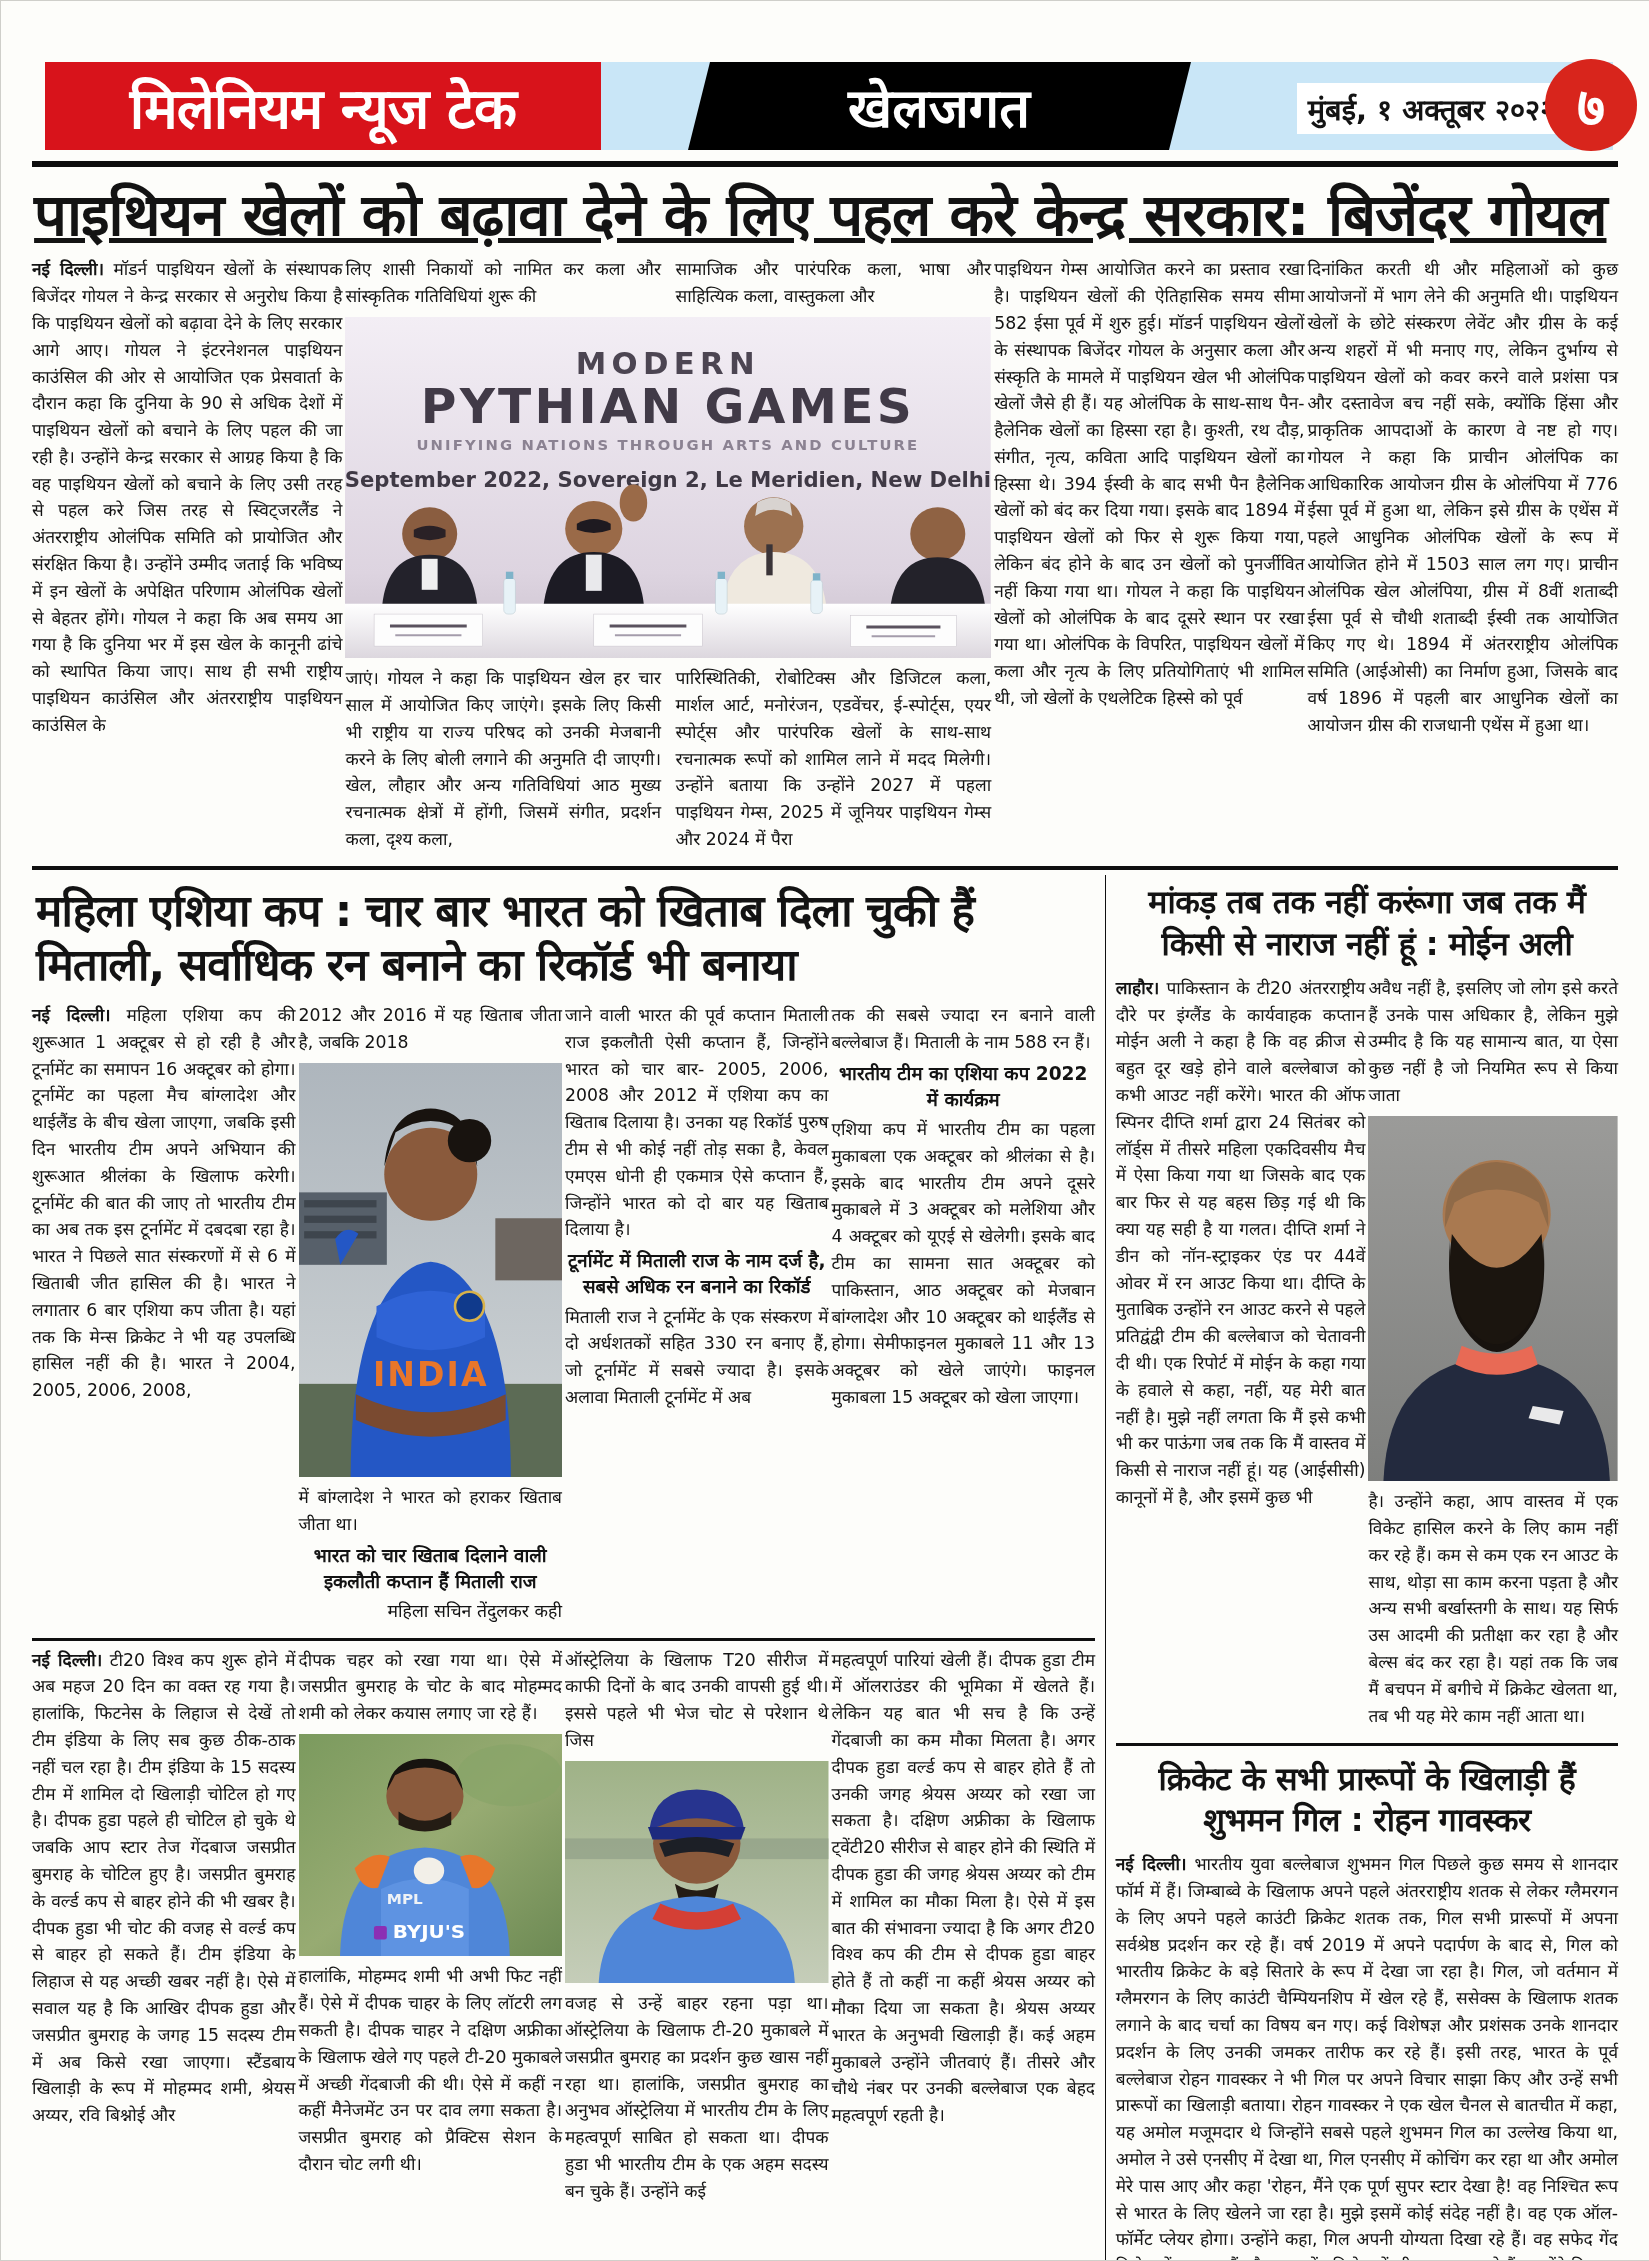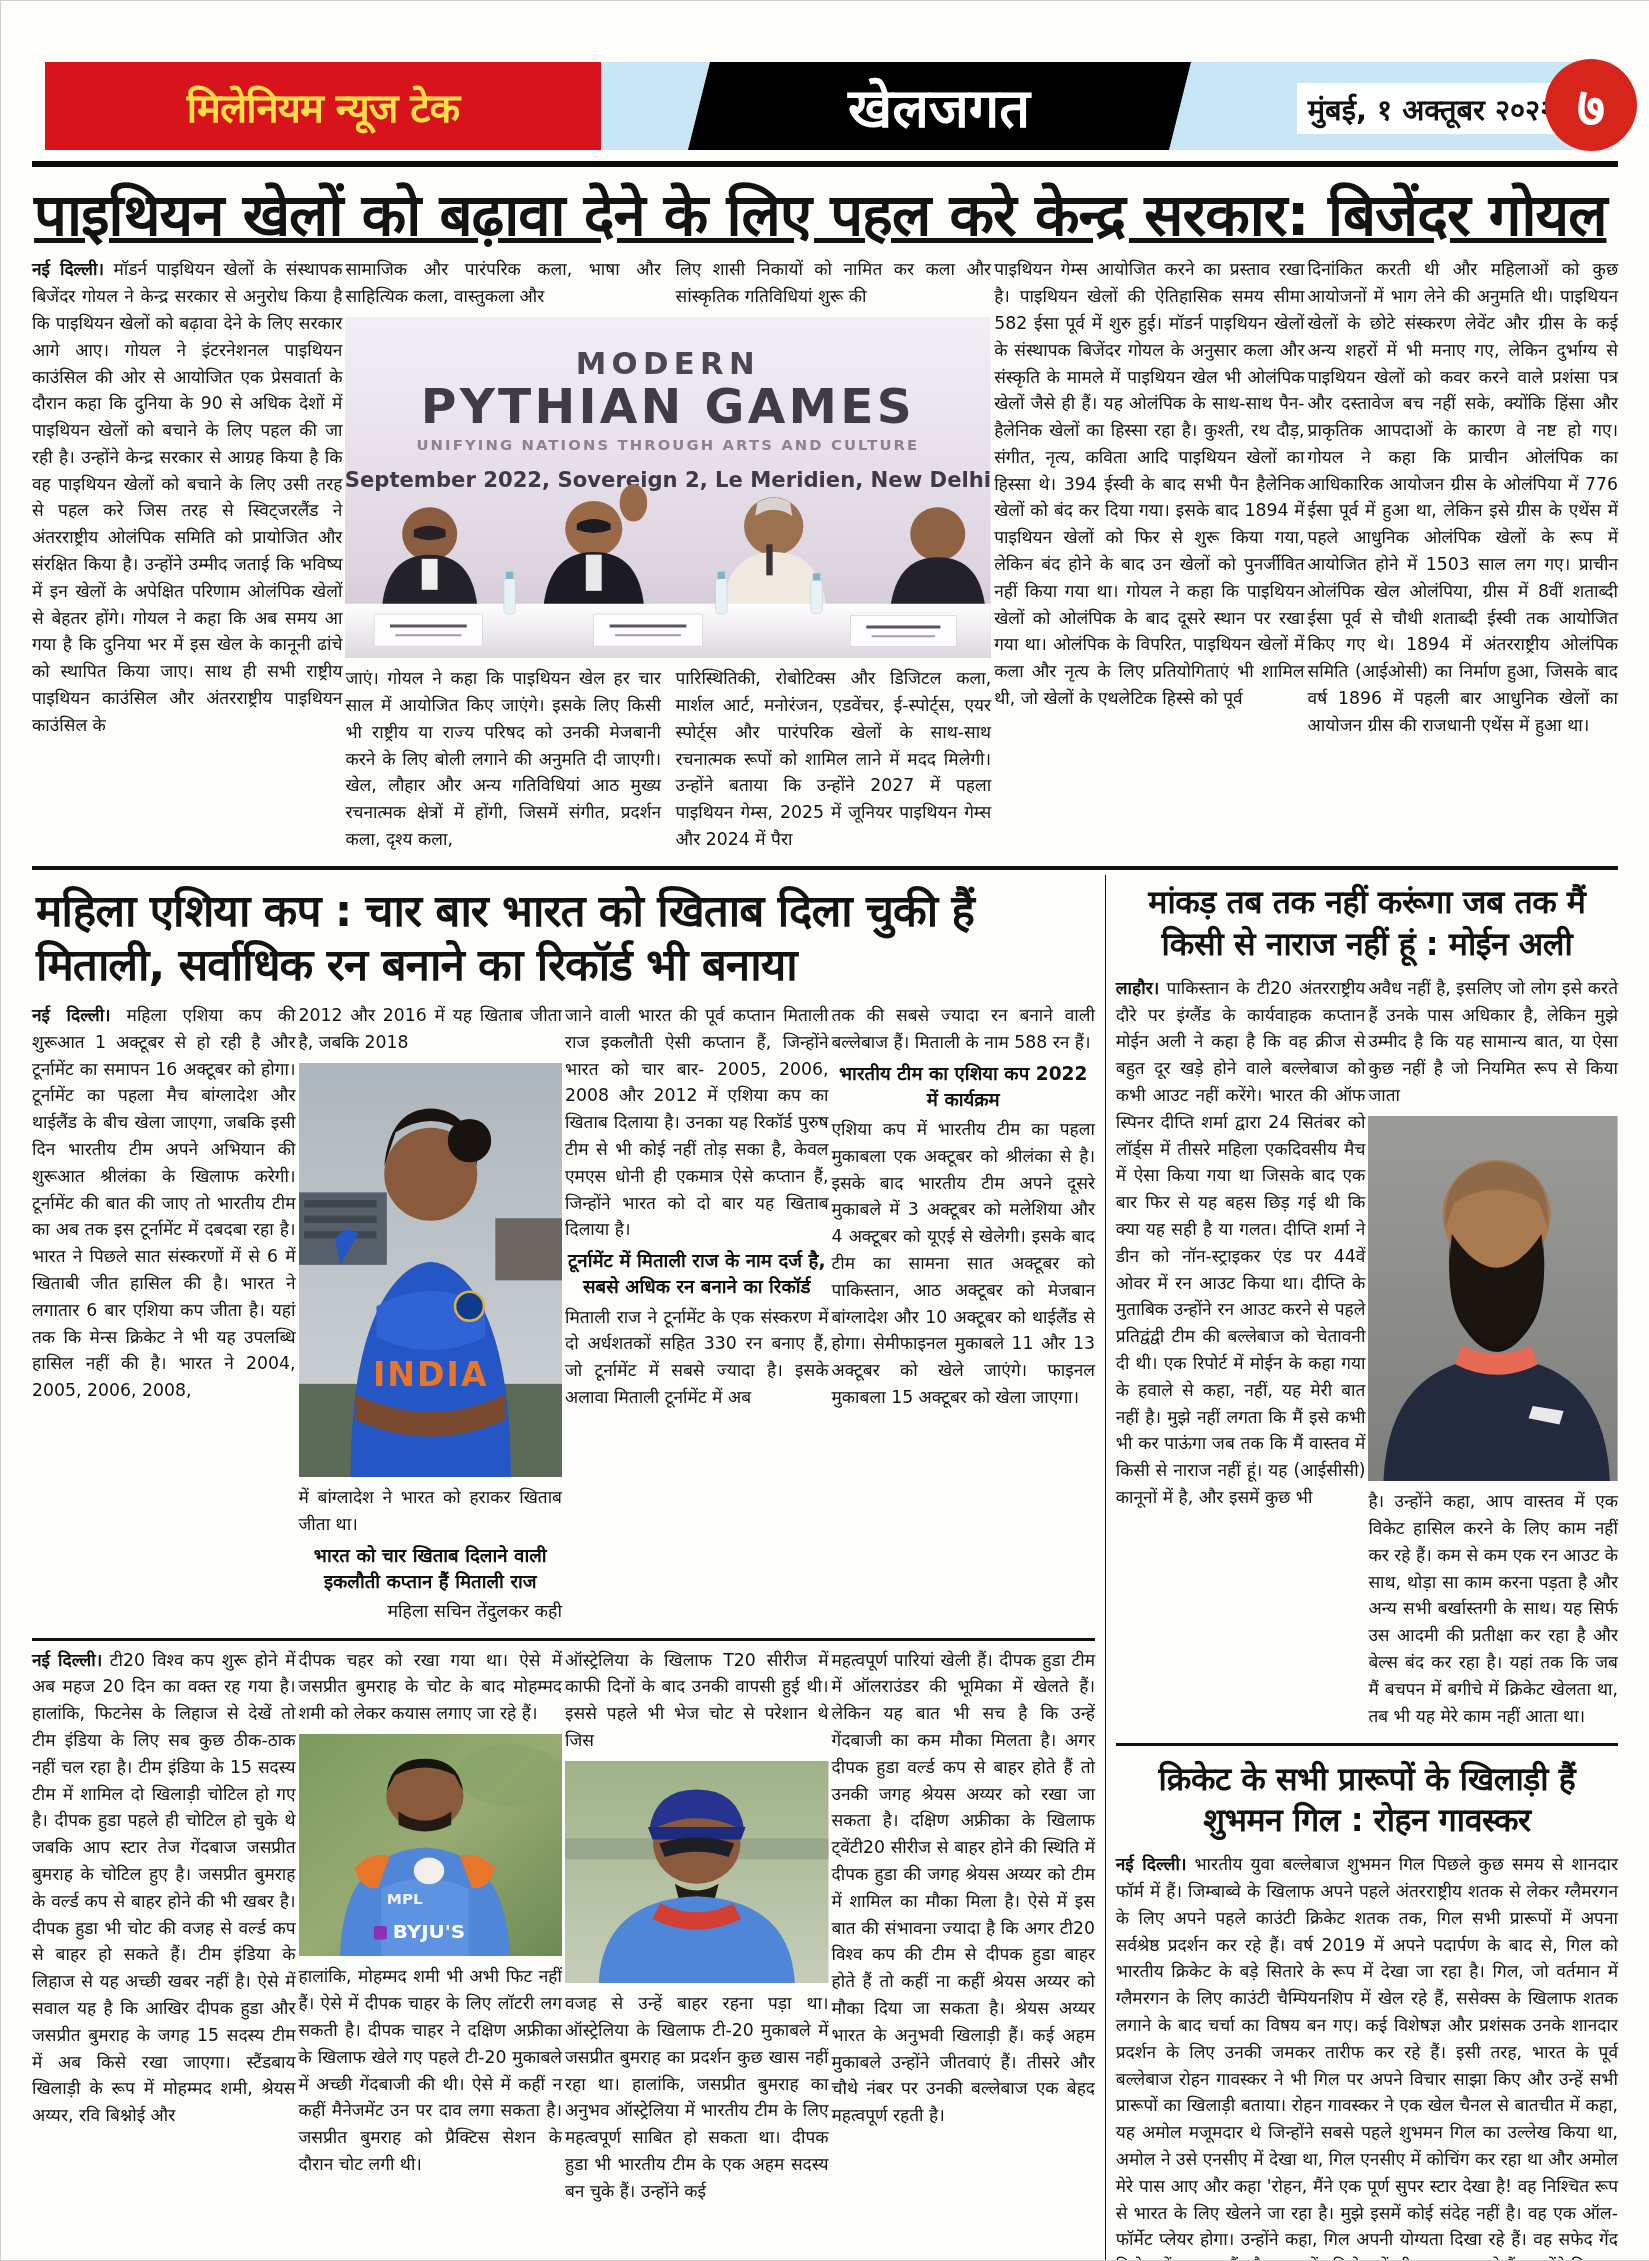--- a/index.html
+++ b/index.html
@@ -1,21 +1,21 @@
 <!DOCTYPE html>
 <html style="font-size:8.3px"><head>
 <meta charset="utf-8">
 <style>
   html,body{margin:0;padding:0;background:#e8e8e4;}
   #page{position:relative;width:1650px;height:2261px;background:#fdfdfa;font-family:"DejaVu Sans",sans-serif;color:#131313;overflow:hidden;box-sizing:border-box;padding:0 31px;border:0.5px solid #cfcfca;}
   
   #masthead{position:relative;height:160px;}
   .blue-band{position:absolute;left:566px;right:5.2px;top:61px;height:88px;background:#c9e6f7;}
   .brand-box{position:absolute;left:13px;top:61px;width:556px;height:88px;background:#d8131b;display:flex;align-items:center;justify-content:center;}
-  .brand-box span{color:#fde047;font-size:40px;font-weight:800;letter-spacing:-1px;white-space:nowrap;}
+  .brand-box span{color:#ffffff;font-size:56px;font-weight:800;letter-spacing:-1px;white-space:nowrap;}
   .section-skew{position:absolute;left:667px;top:61px;width:481px;height:88px;background:#000;transform:skewX(-14deg);display:flex;align-items:center;justify-content:center;}
   .section-skew span{transform:skewX(14deg);color:#fff;font-size:54px;font-weight:800;white-space:nowrap;}
   .date-box{position:absolute;left:1265px;top:82px;width:269px;height:51px;background:#fff;display:flex;align-items:center;justify-content:center;}
   .date-box span{font-size:29px;font-weight:700;white-space:nowrap;}
   .page-circle{position:absolute;left:1513px;top:58px;width:92px;height:92px;border-radius:50%;background:#d8251c;display:flex;align-items:center;justify-content:center;}
   .page-circle span{color:#fff;font-size:54px;font-weight:800;}
   .top-rule{height:6.2px;background:#0c0c0c;margin-top:0;}
   
   .headline-xl{font-size:58px;font-weight:800;letter-spacing:-1px;line-height:1.18;padding:13.5px 2.1px 7.2px 2.1px;text-decoration:underline;}
   .headline-lg{font-size:44px;font-weight:800;letter-spacing:-1px;line-height:1.22;text-align:left;padding:9.3px 4.1px 10.3px 4.1px;}
@@ -58,22 +58,22 @@
 
   <div>
     <div class="headline-xl">पाइथियन खेलों को बढ़ावा देने के लिए पहल करे केन्द्र सरकार: बिजेंदर गोयल</div>
     <div class="cols">
       <div class="col bodytext">
         <b>नई दिल्ली।</b>
         <span>मॉडर्न पाइथियन खेलों के संस्थापक बिजेंदर गोयल ने केन्द्र सरकार से अनुरोध किया है कि पाइथियन खेलों को बढ़ावा देने के लिए सरकार आगे आए। गोयल ने इंटरनेशनल पाइथियन काउंसिल की ओर से आयोजित एक प्रेसवार्ता के दौरान कहा कि दुनिया के 90 से अधिक देशों में पाइथियन खेलों को बचाने के लिए पहल की जा रही है। उन्होंने केन्द्र सरकार से आग्रह किया है कि वह पाइथियन खेलों को बचाने के लिए उसी तरह से पहल करे जिस तरह से स्विट्जरलैंड ने अंतरराष्ट्रीय ओलंपिक समिति को प्रायोजित और संरक्षित किया है। उन्होंने उम्मीद जताई कि भविष्य में इन खेलों के अपेक्षित परिणाम ओलंपिक खेलों से बेहतर होंगे। गोयल ने कहा कि अब समय आ गया है कि दुनिया भर में इस खेल के कानूनी ढांचे को स्थापित किया जाए। साथ ही सभी राष्ट्रीय पाइथियन काउंसिल और अंतरराष्ट्रीय पाइथियन काउंसिल के</span>
       </div>
       <div class="col" style="flex:2.08 1 0;">
         <div class="cols" style="gap:14.5px;">
+          <div class="col bodytext">लिए शासी निकायों को नामित कर कला और सांस्कृतिक गतिविधियां शुरू की</div>
           <div class="col bodytext">सामाजिक और पारंपरिक कला, भाषा और साहित्यिक कला, वास्तुकला और</div>
-          <div class="col bodytext">लिए शासी निकायों को नामित कर कला और सांस्कृतिक गतिविधियां शुरू की</div>
         </div>
 
         <svg class="photo" viewBox="0 0 1220 660" height="341" preserveAspectRatio="none">
           <defs>
             <linearGradient id="bgP" x1="0" y1="0" x2="0" y2="1">
               <stop offset="0" stop-color="#f3eef5"></stop>
                 <stop offset="0.75" stop-color="#ddd4e0"></stop>
                 <stop offset="1" stop-color="#c9c0cc"></stop>
             </linearGradient>
             <linearGradient id="tbl" x1="0" y1="0" x2="0" y2="1">

